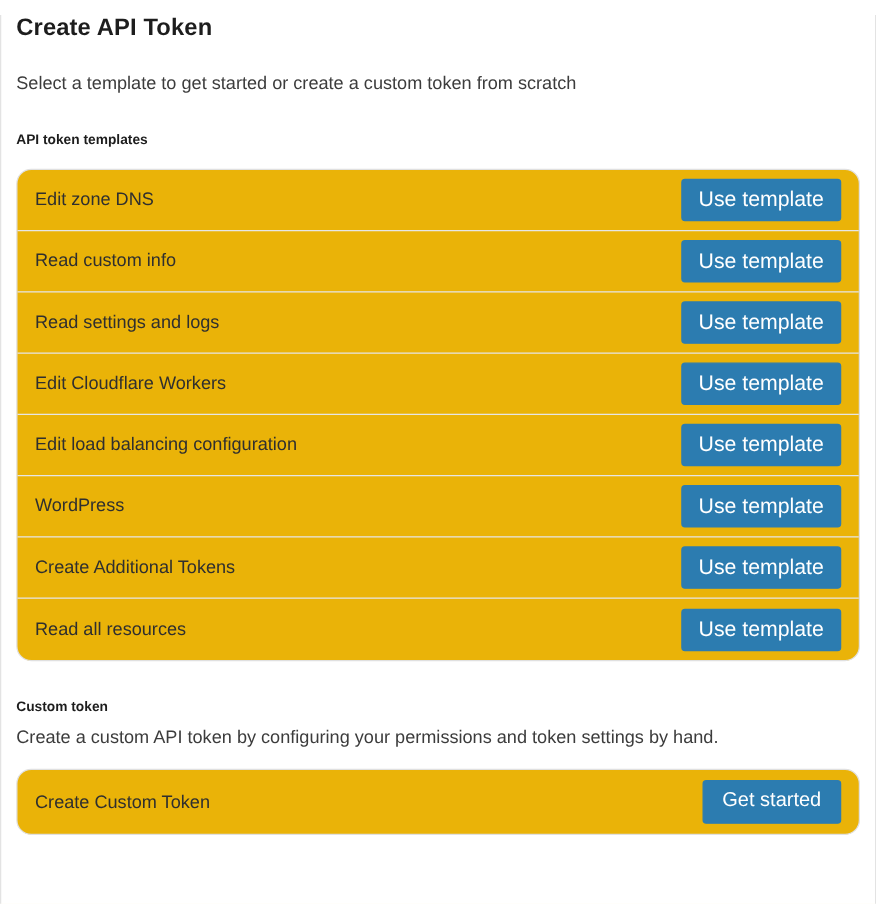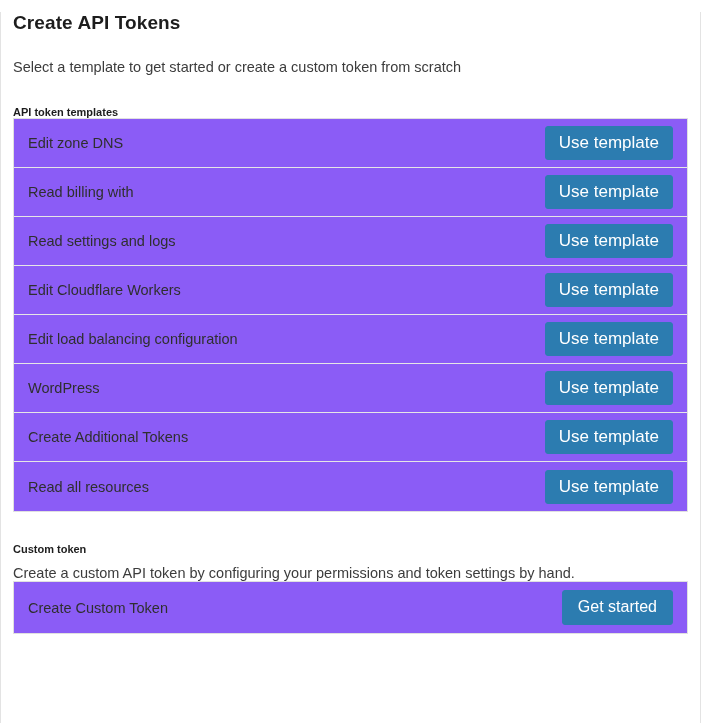--- a/index.html
+++ b/index.html
@@ -44,23 +44,24 @@
     font-weight: bold;
     color: #1d1d1d;
     margin-top: 31px;
   }
   .section-desc {
     font-size: 14.5px;
     color: #3c3c3c;
     margin-top: 10px;
   }
   .card {
+    margin-top: 17px;
     border: 1px solid #e0e0e0;
-    border-radius: 0;
-    background: #8b5cf6;
+    border-radius: 12px;
+    background: #eab308;
   }
   .row {
     display: flex;
     align-items: center;
     justify-content: space-between;
     height: 49px;
     padding: 0 14px;
     border-bottom: 1px solid #e6e6e6;
     box-sizing: border-box;
   }
@@ -90,34 +91,34 @@
     padding: 8px 15px 9px 15px;
     font-size: 16px;
   }
 </style>
 </head>
 <body>
 
 <div class="page">
   <div class="inner">
 
-    <h1 class="page-title">Create API Tokens</h1>
+    <h1 class="page-title">Create API Token</h1>
     <div class="page-subtitle">Select a template to get started or create a custom token from scratch</div>
 
     <div class="section-title">API token templates</div>
 
     <div class="card">
 
       <div class="row">
         <span class="row-label">Edit zone DNS</span>
         <button class="btn">Use template</button>
       </div>
 
       <div class="row">
-        <span class="row-label">Read billing with</span>
+        <span class="row-label">Read custom info</span>
         <button class="btn">Use template</button>
       </div>
 
       <div class="row">
         <span class="row-label">Read settings and logs</span>
         <button class="btn">Use template</button>
       </div>
 
       <div class="row">
         <span class="row-label">Edit Cloudflare Workers</span>

